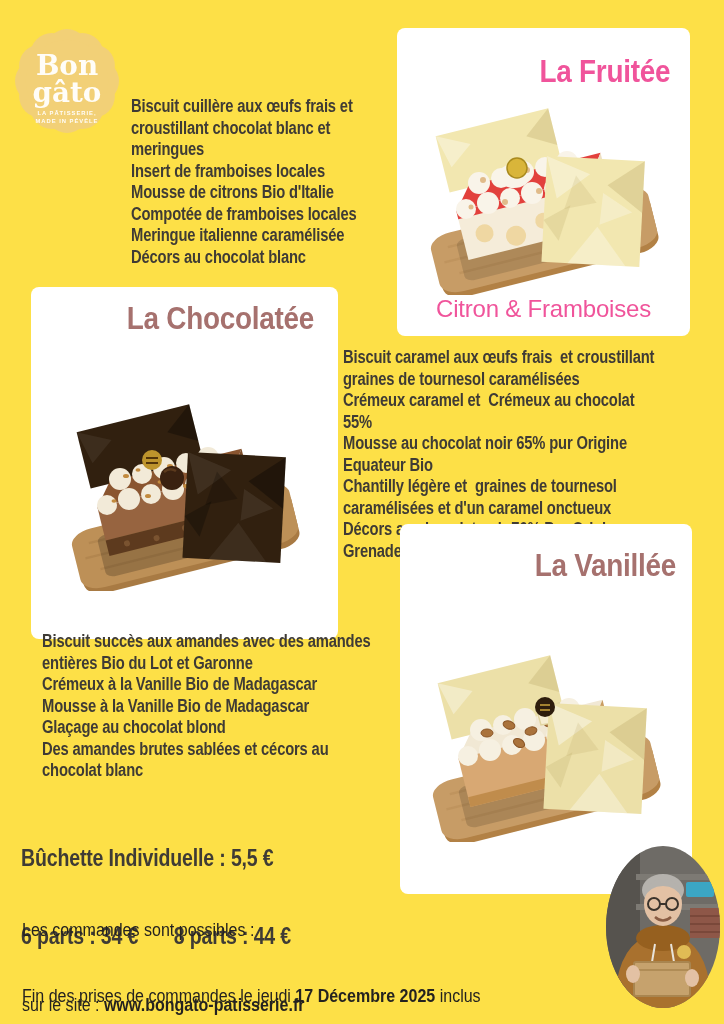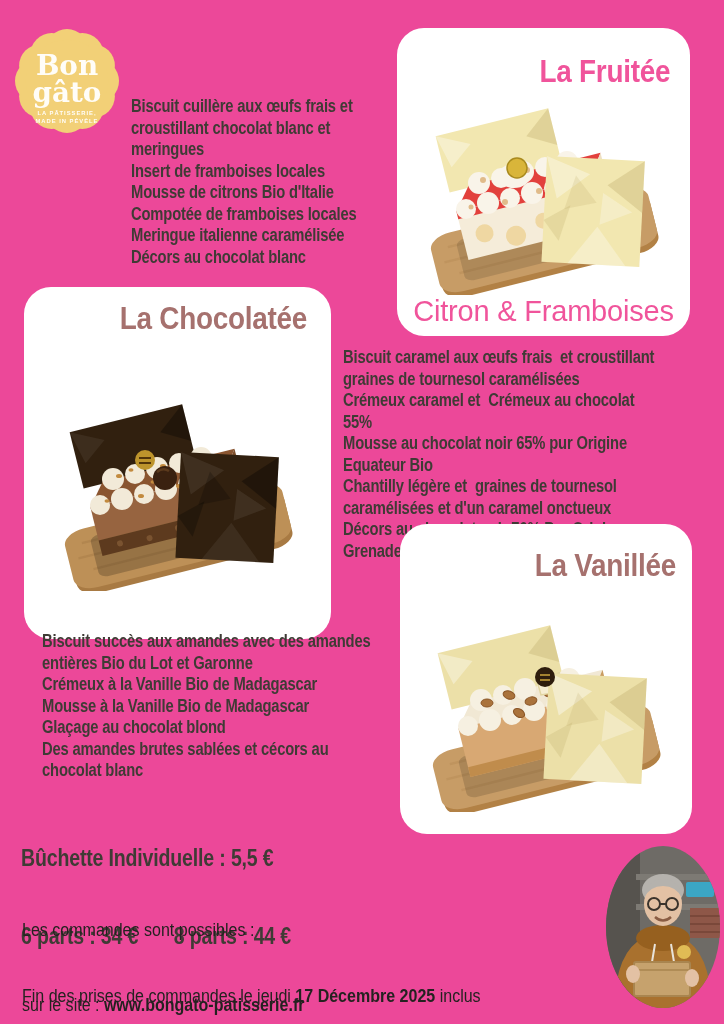--- a/index.html
+++ b/index.html
@@ -1,38 +1,38 @@
 <!DOCTYPE html>
 <html><head>
 <meta charset="utf-8">
 <style>
   html,body{margin:0;padding:0;background:#999;}
-  .page{position:relative;width:724px;height:1024px;background:#ec4899;overflow:hidden;
+  .page{position:relative;width:724px;height:1024px;background:#fde047;overflow:hidden;
         font-family:"Liberation Sans","DejaVu Sans",sans-serif;color:#3f3b35;}
 
   
   .logo{position:absolute;left:15px;top:26px;width:104px;height:110px;}
   .logo svg{width:100%;height:100%;}
 
   
-  .card{position:absolute;background:#ffffff;border-radius:27px;display:flex;flex-direction:column;}
+  .card{position:absolute;background:#ffffff;border-radius:8px;display:flex;flex-direction:column;}
   .card-fruitee{left:397px;top:28px;width:293px;height:308px;}
-  .card-chocolatee{left:24px;top:287px;width:307px;height:352px;}
-  .card-vanillee{left:400px;top:524px;width:292px;height:310px;}
+  .card-chocolatee{left:31px;top:287px;width:307px;height:352px;}
+  .card-vanillee{left:400px;top:524px;width:292px;height:370px;}
 
   .card-title{margin:0;align-self:flex-end;font-weight:bold;font-size:31px;letter-spacing:-0.3px;
               transform:scaleX(.9);transform-origin:100% 50%;white-space:pre;}
   .card-fruitee .card-title{margin:26px 20px 0 0;color:#f0549b;}
   .card-chocolatee .card-title{margin:14px 24px 0 0;color:#a6716e;}
   .card-vanillee .card-title{margin:24px 16px 0 0;color:#a6716e;}
 
   .cake-wrap{flex:1;display:flex;align-items:center;justify-content:center;}
   .cake-wrap svg{width:250px;height:205px;}
 
-  .card-flavor{align-self:center;font-size:29px;letter-spacing:-0.2px;margin-bottom:14px;white-space:pre;}
+  .card-flavor{align-self:center;font-size:24px;letter-spacing:-0.2px;margin-bottom:14px;white-space:pre;}
   .flavor-pink{color:#f0549b;}
   .flavor-mauve{color:#a6716e;}
   .flavor-gold{color:#c8a45c;}
 
   
   .desc{position:absolute;font-weight:bold;font-size:18px;line-height:21.5px;letter-spacing:-0.2px;
         color:#3f3b35;white-space:pre-wrap;transform:scaleX(.82);transform-origin:0 0;}
   .desc-fruitee{left:131px;top:96px;}
   .desc-chocolatee{left:343px;top:347px;}
   .desc-vanillee{left:42px;top:631px;}

